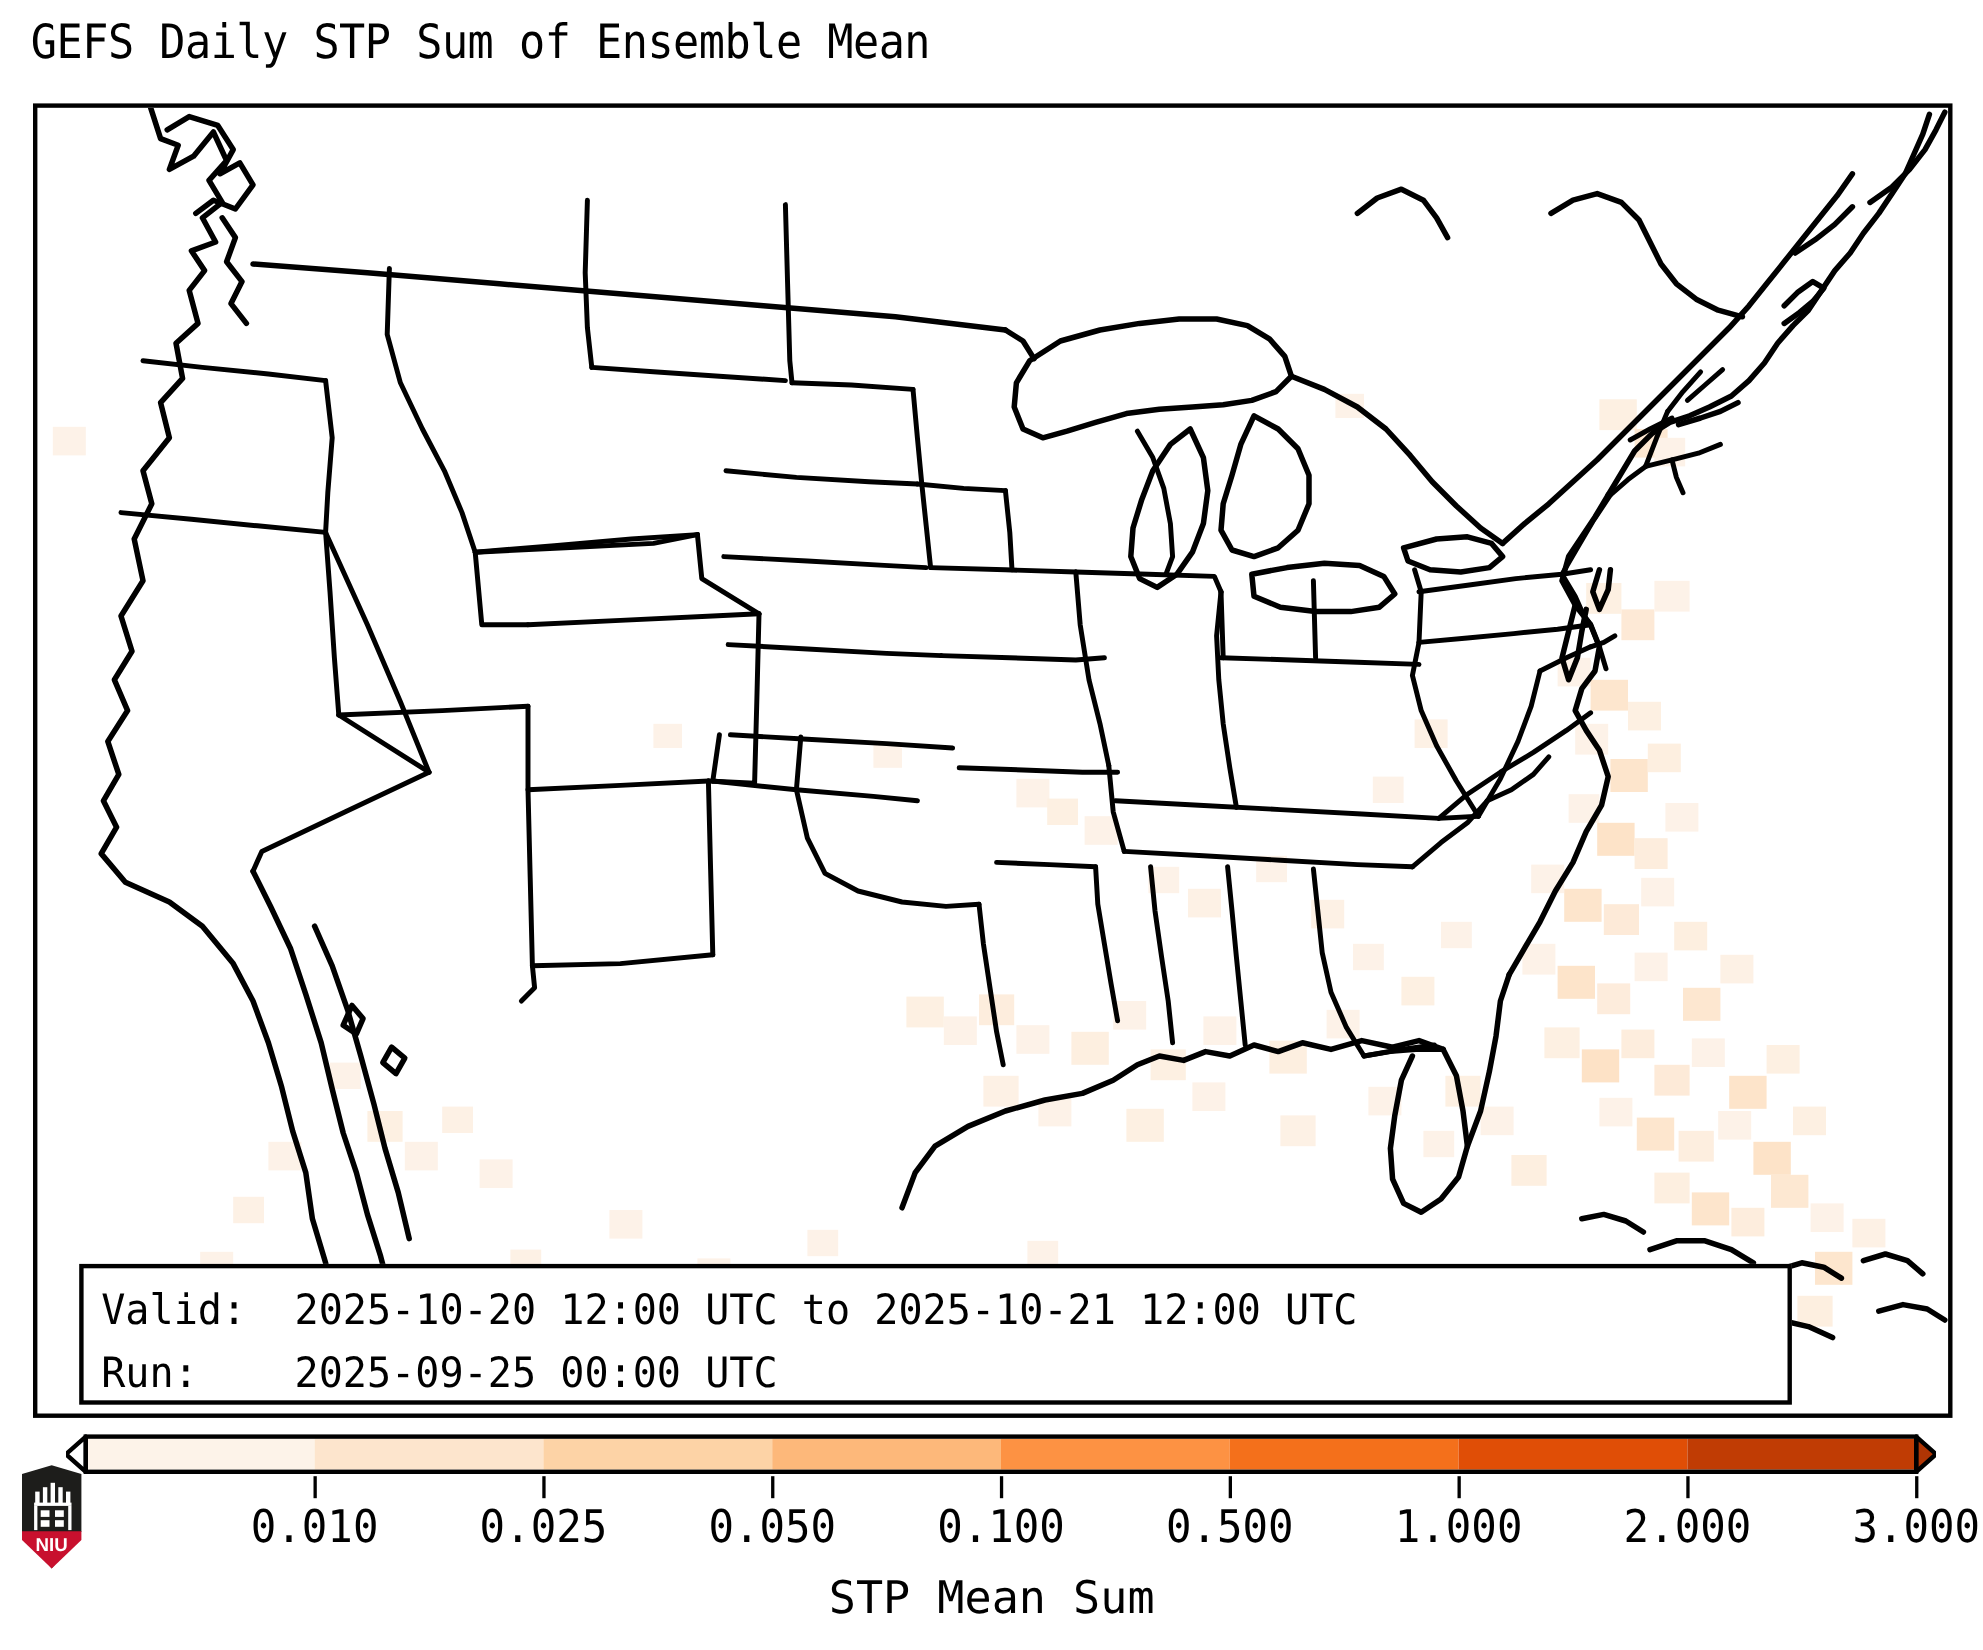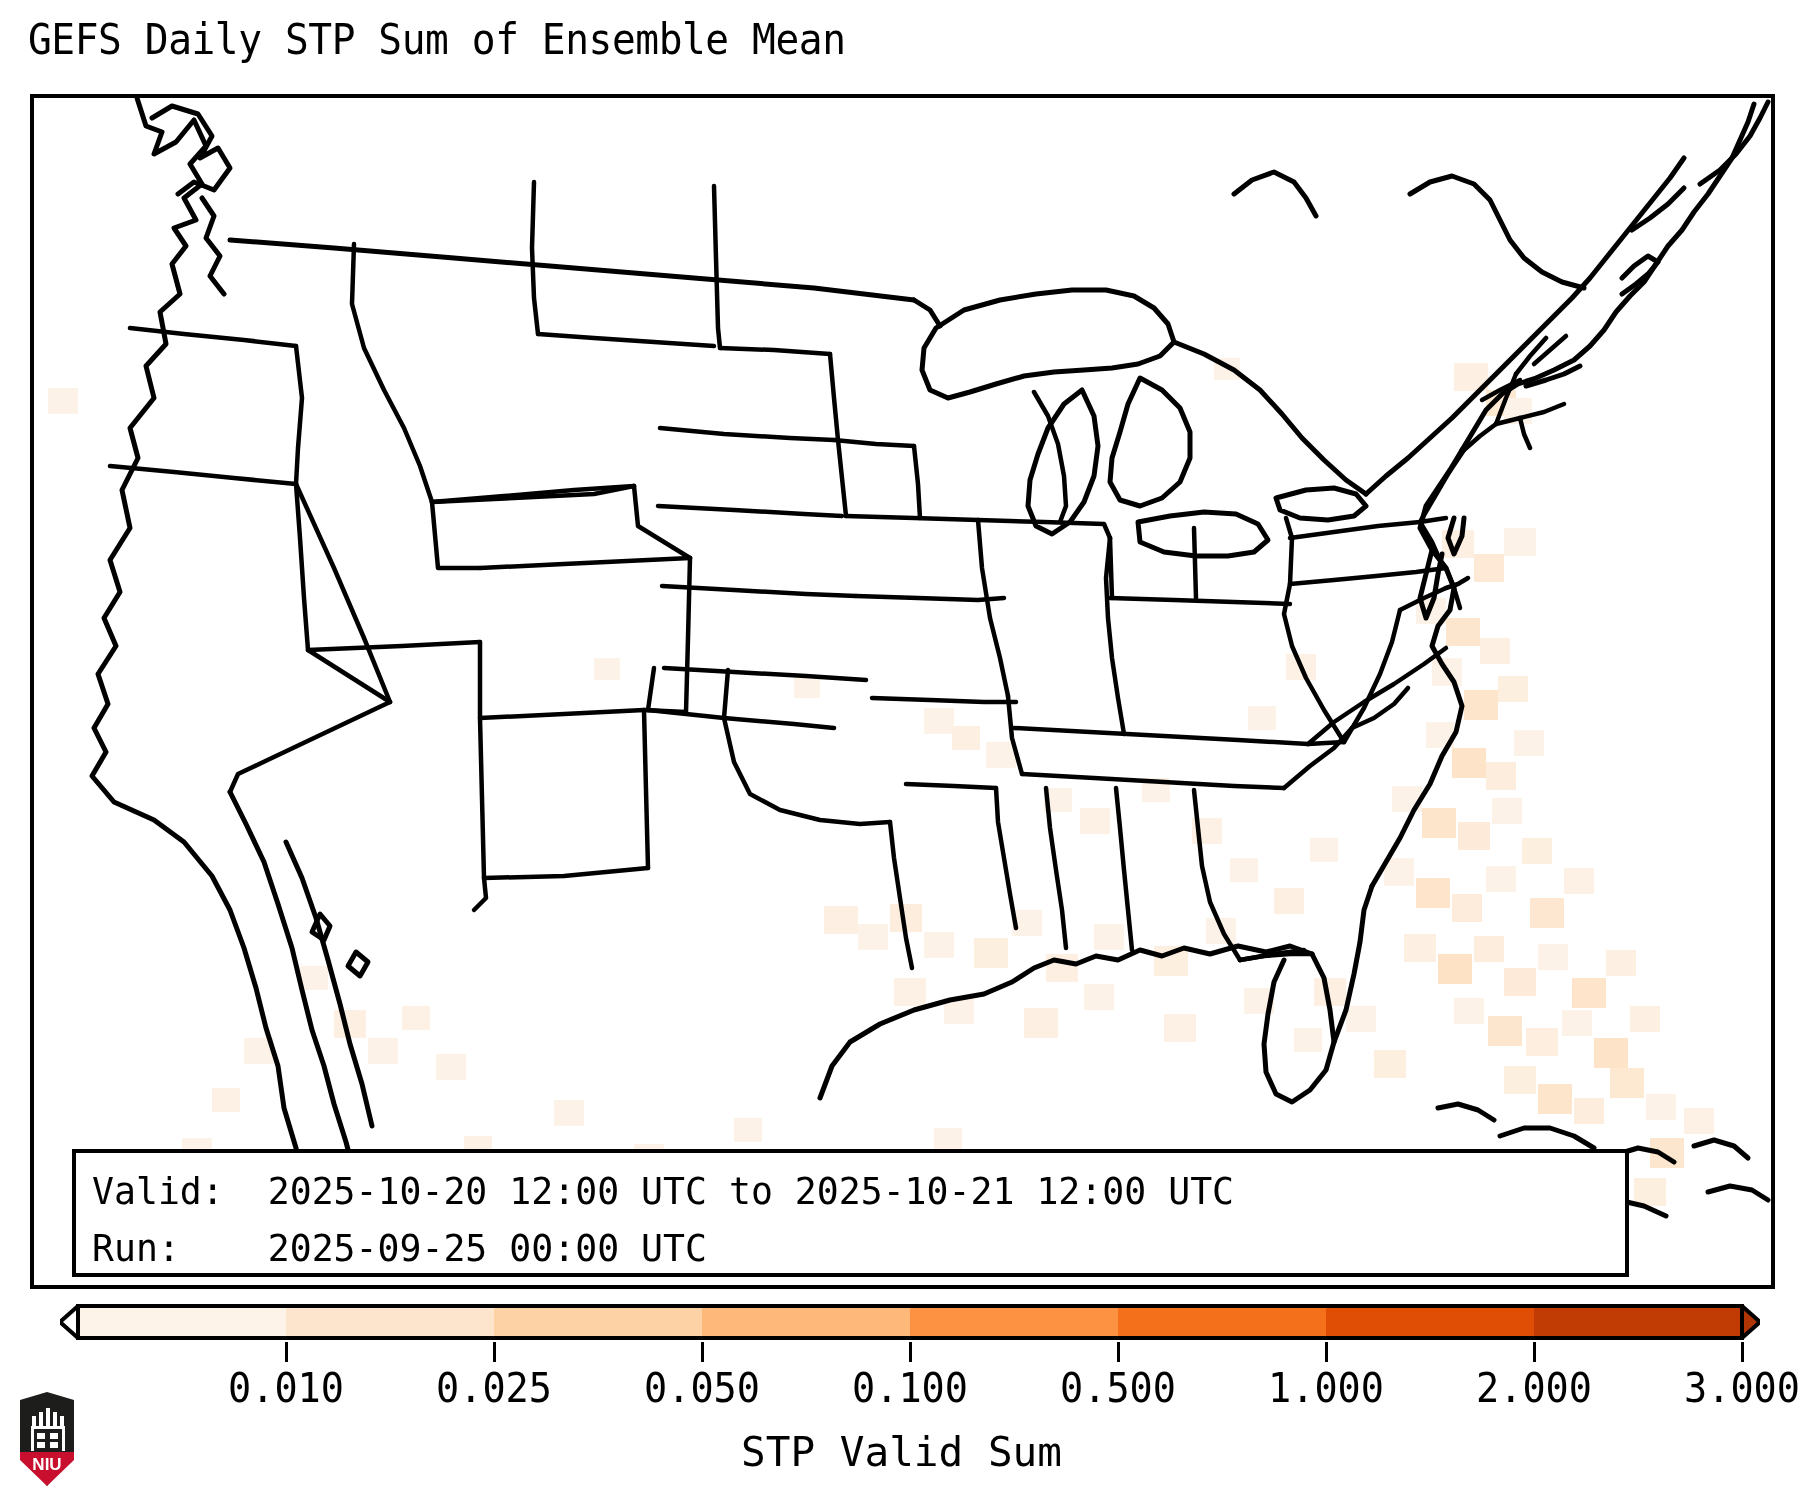--- a/index.html
+++ b/index.html
@@ -30,21 +30,21 @@
   #cbar-ticks{position:absolute;left:0;top:1342px;width:1803px;height:60px;}
   .ctick{position:absolute;top:0;width:3px;height:20px;background:#000;}
   .clabel{position:absolute;top:22px;font-size:41px;color:#000;white-space:nowrap;
           transform:translateX(-50%) scaleX(0.94);transform-origin:center top;
           font-family:"DejaVu Sans Mono","Liberation Mono",monospace;}
   #cbar-label{position:absolute;left:0;top:1428px;width:1803px;text-align:center;
               font-size:41px;color:#000;
               font-family:"DejaVu Sans Mono","Liberation Mono",monospace;}
 
   
-  #niu-logo{position:absolute;left:16px;top:1390px;width:62px;height:98px;}
+  #niu-logo{position:absolute;left:16px;top:1330px;width:62px;height:98px;}
 </style>
 </head>
 <body>
 
 <div id="title">GEFS Daily STP Sum of Ensemble Mean</div>
 
 <div id="map-frame">
   <svg id="map-svg" viewBox="0 0 1737 1187" preserveAspectRatio="none">
 
     <g>
@@ -407,21 +407,21 @@
     <div class="ctick" style="left: 1116.5px;"></div>
     <div class="clabel" style="left: 1118px;">0.500</div>
     <div class="ctick" style="left: 1324.5px;"></div>
     <div class="clabel" style="left: 1326px;">1.000</div>
     <div class="ctick" style="left: 1532.5px;"></div>
     <div class="clabel" style="left: 1534px;">2.000</div>
     <div class="ctick" style="left: 1740.5px;"></div>
     <div class="clabel" style="left: 1742px;">3.000</div>
   </div>
 
-<div id="cbar-label">STP Valid Sum</div>
+<div id="cbar-label">STP Mean Sum</div>
 
 <div id="niu-logo">
   <svg width="62" height="98" viewBox="0 0 62 98">
     <path d="M4 10 L31 2 L58 10 L58 62 L31 96 L4 62 Z" fill="#1d1d1b"></path>
     <path d="M4 62 L58 62 L58 70 L31 96 L4 70 Z" fill="#c8102e"></path>
     <g fill="#ffffff">
       <rect x="16" y="26" width="4" height="12"></rect>
       <rect x="23" y="22" width="4" height="16"></rect>
       <rect x="30" y="18" width="4" height="20"></rect>
       <rect x="37" y="22" width="4" height="16"></rect>

